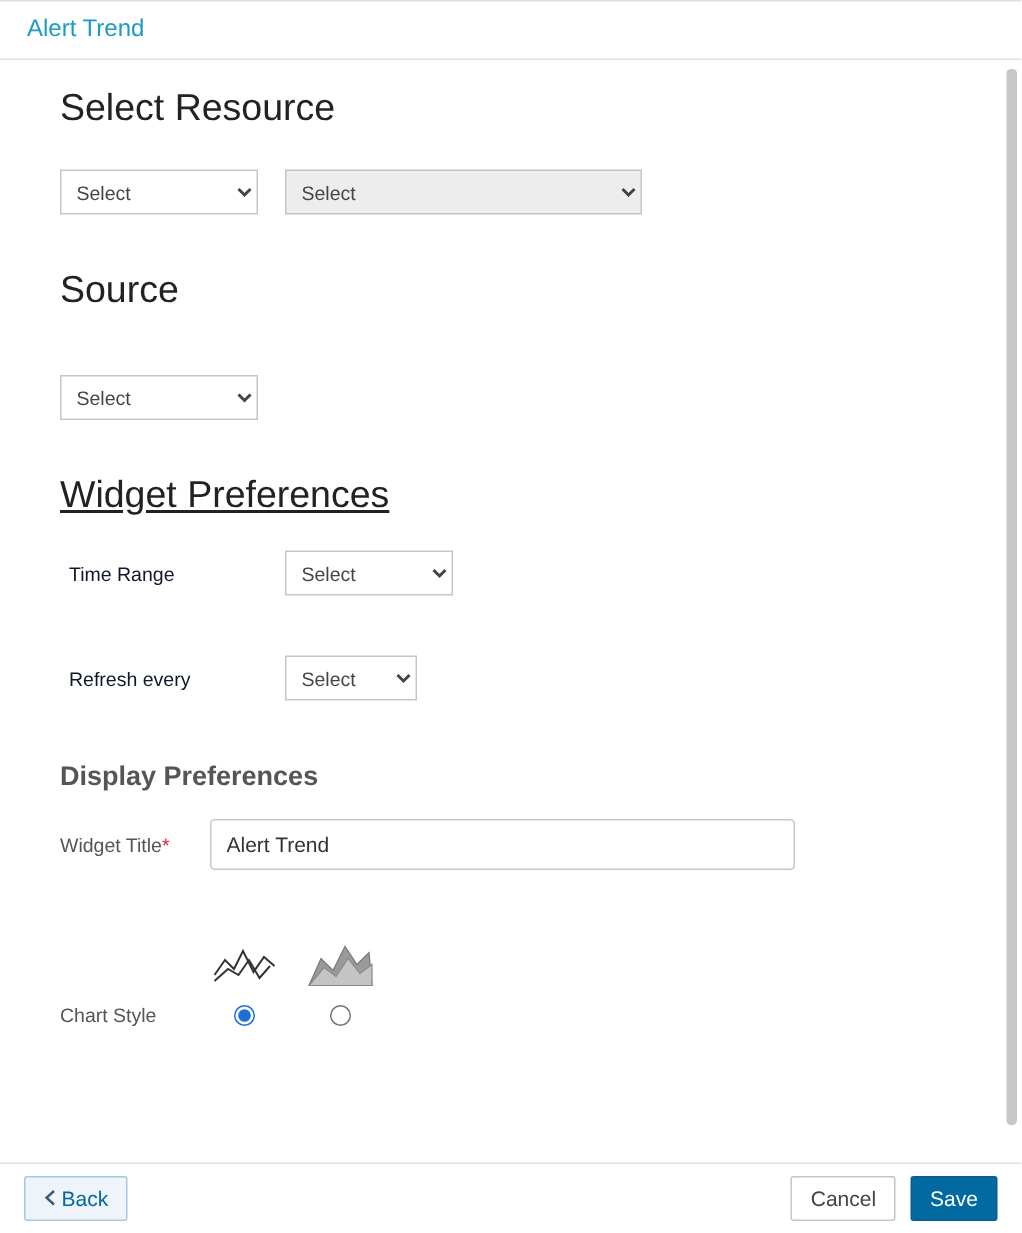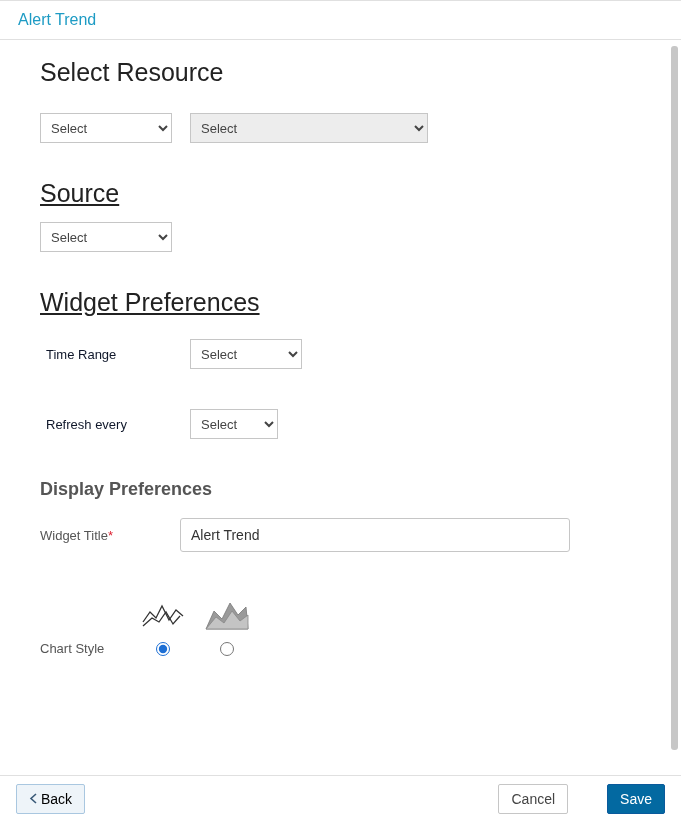--- a/index.html
+++ b/index.html
@@ -30,21 +30,21 @@
   .content {
     padding: 18px 28px 0 28px;
   }
   h2.section {
     font-size: 25px;
     font-weight: 400;
     color: #222;
     margin-top: 0;
     margin-bottom: 26px;
   }
-  h2.source { margin-top: 36px; margin-bottom: 14px; text-decoration: underline; }
+  h2.source { margin-top: 36px; margin-bottom: 42px; }
   h2.widget-pref { margin-top: 36px; margin-bottom: 14px; text-decoration: underline; }
   .row-selects { display: flex; gap: 18px; }
   select.sel {
     border: 1px solid #c6c6c6;
     background: #fff;
     height: 30px;
     padding: 4px 6px;
     font-size: 13px;
     color: #444;
     border-radius: 0;
@@ -61,21 +61,21 @@
     font-size: 13px;
     color: #0f172a;
   }
   .sub-heading {
     font-size: 18px;
     font-weight: 600;
     color: #555;
     margin-top: 40px;
     margin-bottom: 18px;
   }
-  .wt-row { display: flex; align-items: center; gap: 40px; }
+  .wt-row { display: flex; align-items: center; }
   .wt-label { width: 100px; font-size: 13px; color: #555; }
   .req { color: #d23; }
   input.text-in {
     height: 34px;
     border: 1px solid #c6c6c6;
     border-radius: 3px;
     padding: 4px 10px;
     font-size: 14px;
     color: #333;
     width: 390px;
@@ -101,35 +101,35 @@
     height: 30px;
     padding: 0 12px;
     font-size: 14px;
     border-radius: 2px;
     cursor: pointer;
     user-select: none;
   }
   .btn-back {
     background: #eef4f9;
     border: 1px solid #a9c7e0;
-    color: #000000;
+    color: #0369a1;
     gap: 3px;
   }
   .btn-cancel {
     background: #fff;
     border: 1px solid #c6c6c6;
     color: #444;
     margin-right: 10px;
   }
   .btn-save {
     background: #0369a1;
     border: 1px solid #0a5a9c;
     color: #fff;
   }
-  .footer-right { display: flex; gap: 29px; }
+  .footer-right { display: flex; }
 </style>
 </head>
 <body>
 
 <div class="header">
   <span>Alert Trend</span>
 </div>
 
 <div class="body-wrap">
   <div class="scrollbar"></div>

